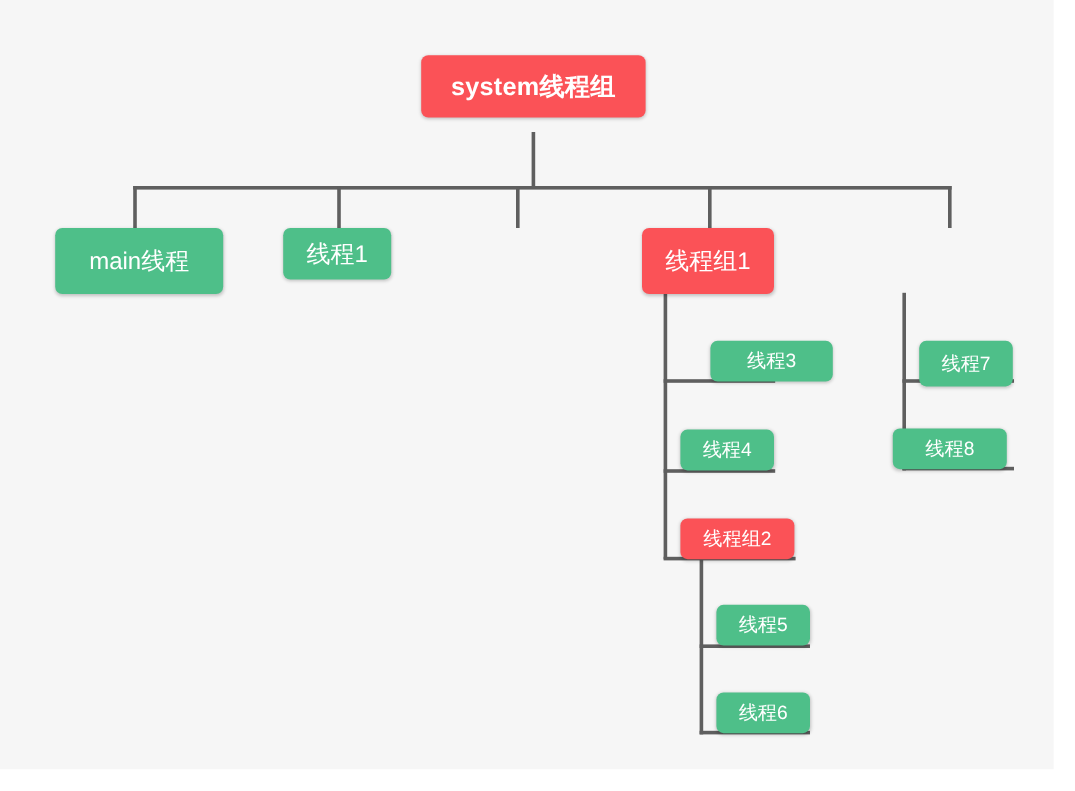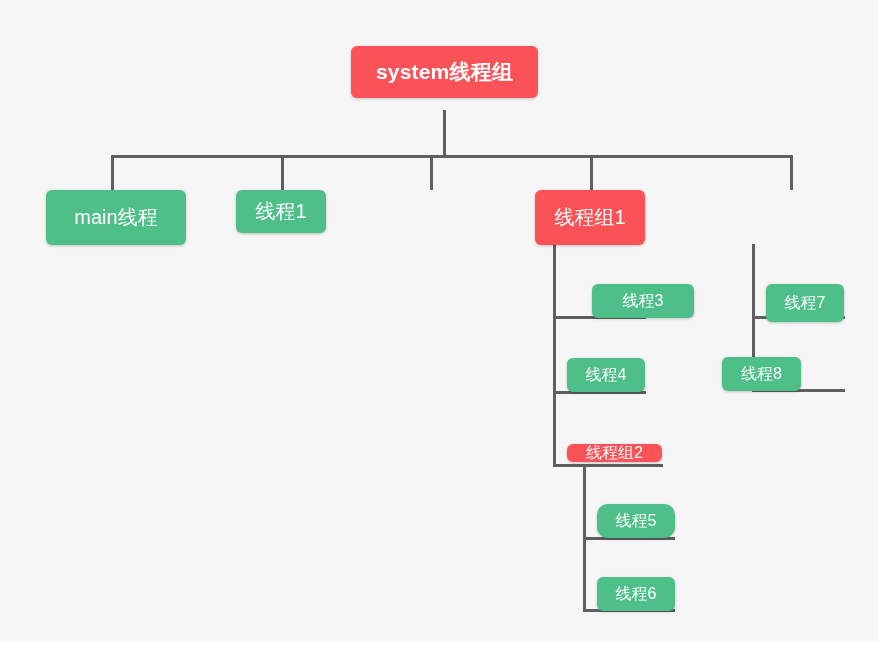--- a/index.html
+++ b/index.html
@@ -96,23 +96,23 @@
   <div class="node green lvl1" style="left:236px; top:190px; width:90px; height:43px;">线程1</div>
 
 
   <div class="node red lvl1" style="left:535px; top:190px; width:110px; height:55px;">线程组1</div>
 
 
   <div class="node green lvl2" style="left:567px; top:284px; width:102px; height:34px;margin-left:25px;">线程3</div>
 
   <div class="node green lvl2" style="left:567px; top:358px; width:78px; height:34px;text-align:center;">线程4</div>
 
-  <div class="node red lvl2" style="left:567px; top:444px; width:95px; height:18px;">线程组2</div>
+  <div class="node red lvl2" style="left:567px; top:432px; width:95px; height:34px;">线程组2</div>
 
-  <div class="node green lvl2" style="left:597px; top:504px; width:78px; height:34px;border-radius:11px;">线程5</div>
+  <div class="node green lvl2" style="left:597px; top:504px; width:78px; height:34px;">线程5</div>
 
   <div class="node green lvl2" style="left:597px; top:577px; width:78px; height:34px;">线程6</div>
 
   <div class="node green lvl2" style="left:766px; top:284px; width:78px; height:38px;">线程7</div>
 
-  <div class="node green lvl2" style="left:722px; top:357px; width:79px; height:34px;">线程8</div>
+  <div class="node green lvl2" style="left:744px; top:357px; width:95px; height:34px;">线程8</div>
 
 </div>
 
 </body></html>

